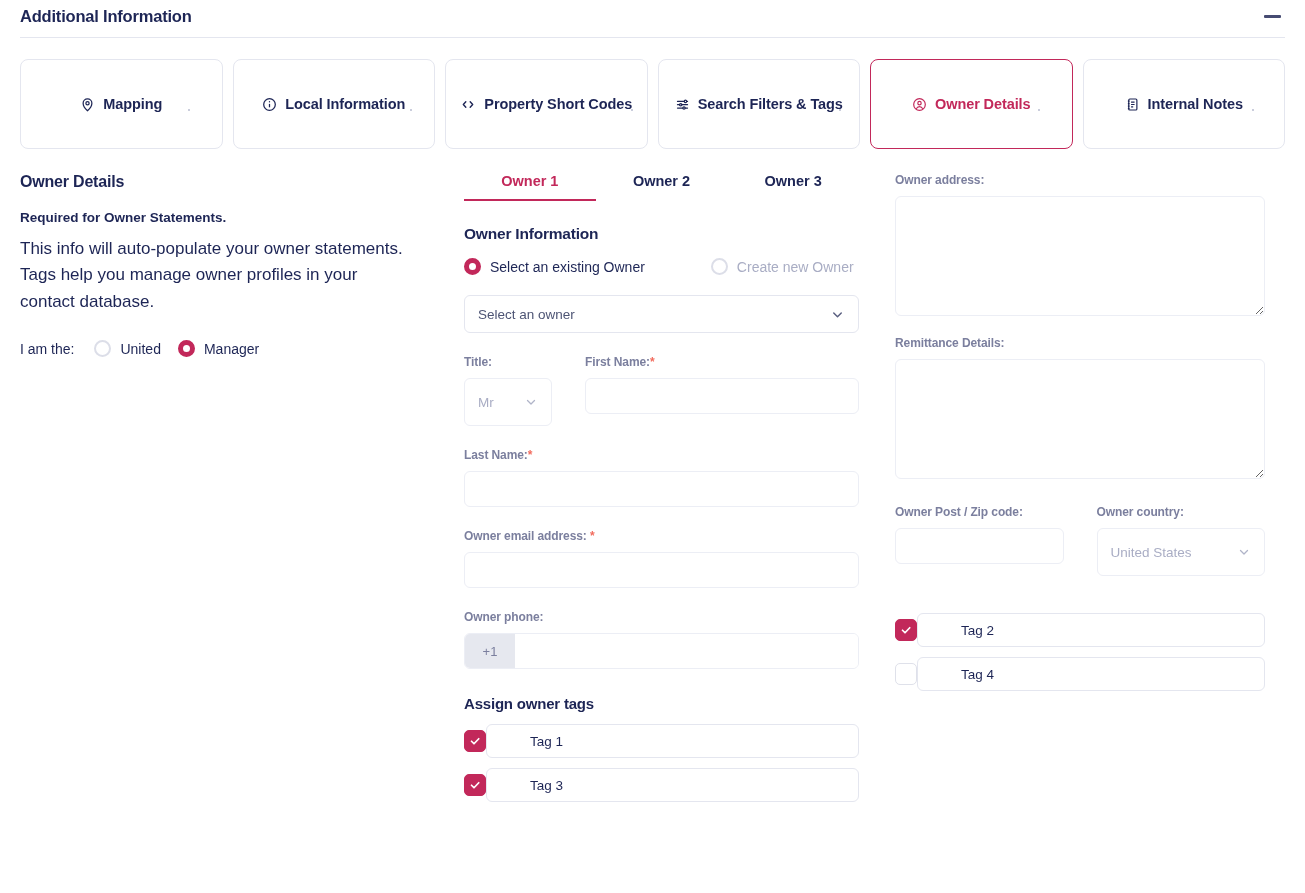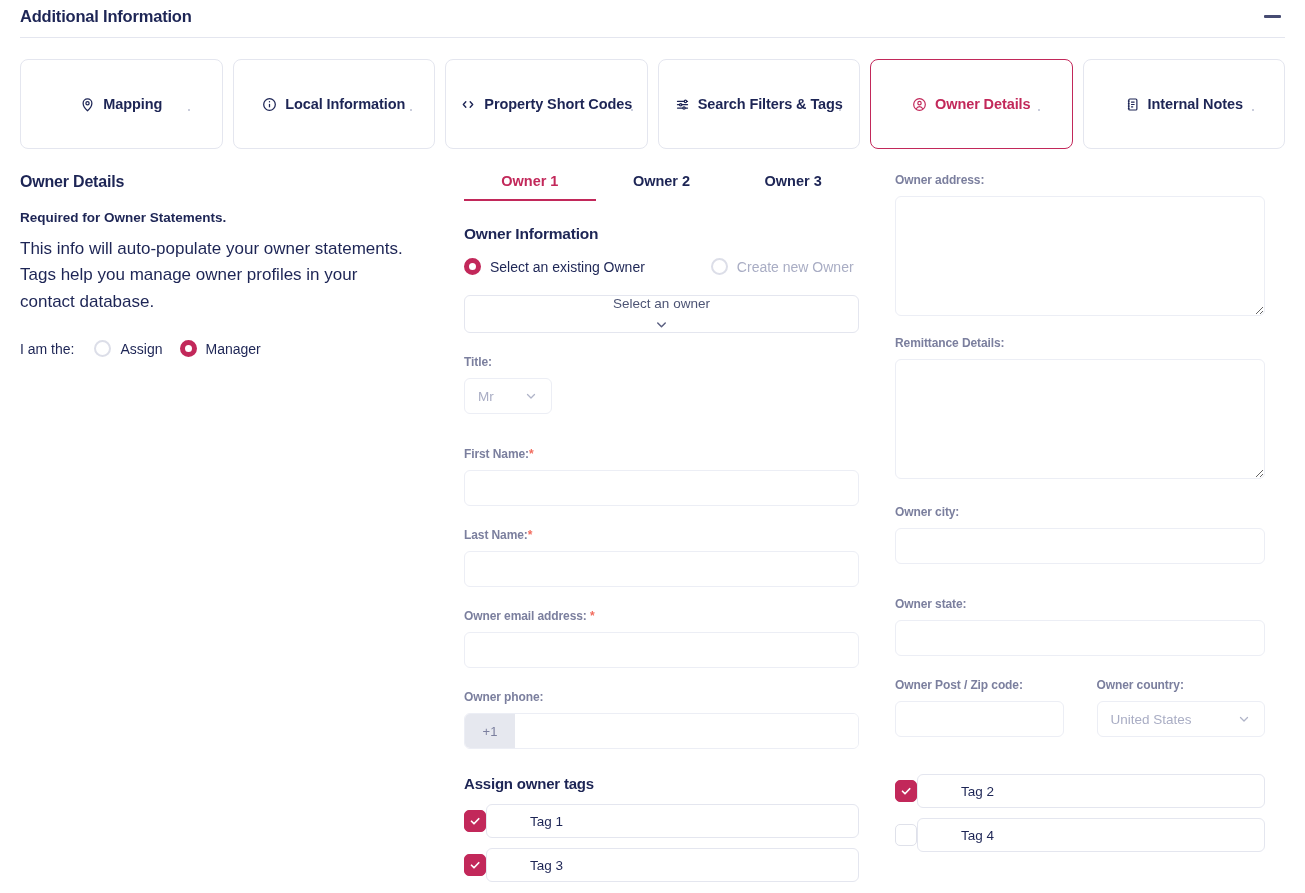--- a/index.html
+++ b/index.html
@@ -108,40 +108,40 @@
     width:100%;height:36px;border:1px solid var(--border-soft);border-radius:6px;background:#fff;
     font-size:13.5px;color:var(--navy);padding:0 12px;font-family:"Liberation Sans",sans-serif;
     outline:none;
   }
   .input::placeholder{color:var(--muted);}
   .select{
     width:100%;height:38px;border:1px solid var(--border);border-radius:6px;background:#fff;
     display:flex;align-items:center;justify-content:space-between;padding:0 13px;cursor:pointer;
   }
   .select .sel-val{font-size:13.5px;color:#4d5474;}
-  .select.soft{border-color:var(--border-soft);height:36px;}
+  .select.soft{border-color:var(--border-soft);height:48px;}
   .select.soft .sel-val{color:var(--muted);}
   .chev{color:#5a5f80;display:flex;align-items:center;}
   .chev.light{color:#b0b4c8;}
 
   .textarea{
     width:100%;border:1px solid var(--border-soft);border-radius:6px;background:#fff;
   }
   .ta-tall{height:120px;}
 
   .row2{display:flex;gap:33px;}
 
   .phone-wrap{display:flex;width:100%;height:36px;border:1px solid var(--border-soft);border-radius:6px;overflow:hidden;background:#fff;}
   .phone-prefix{
     width:50px;background:#e6e8ef;display:flex;align-items:center;justify-content:center;
     font-size:13px;color:#7b7f9e;flex:none;
   }
   .phone-input{flex:1;border:0;outline:none;padding:0 12px;font-size:13.5px;color:var(--navy);font-family:"Liberation Sans",sans-serif;}
   .mb16{margin-bottom:16px;}
-  .mb22{margin-bottom:22px;flex-direction:column;}
+  .mb22{margin-bottom:22px;}
   .mb26{margin-bottom:26px;}
 
   
   .tags-title{font-size:15px;font-weight:bold;color:var(--navy);margin:0 0 12px 0;letter-spacing:-.2px;}
   .tag-row{display:flex;align-items:center;margin-bottom:10px;}
   .cbx{
     width:22px;height:22px;border-radius:5px;border:1px solid #dfe1ea;background:#fff;flex:none;
     display:flex;align-items:center;justify-content:center;cursor:pointer;
   }
   .cbx.on{background:var(--crimson);border-color:var(--crimson);}
@@ -247,21 +247,21 @@
   <div class="col-left">
     <h2 class="section-title">Owner Details</h2>
     <p class="req-note">Required for Owner Statements.</p>
     <p class="desc">This info will auto-populate your owner statements. Tags help you manage owner profiles in your contact database.</p>
 
     <div class="iamthe-row">
       <span class="iamthe-label">I am the:</span>
 
       <span class="radio-opt">
         <span class="radio dim"></span>
-        <span class="rlabel">Assign</span>
+        <span class="rlabel">United</span>
       </span>
 
       <span class="radio-opt">
         <span class="radio on"></span>
         <span class="rlabel">Manager</span>
       </span>
     </div>
   </div>
 
   <div class="col-mid">
@@ -371,30 +371,20 @@
     <div class="mb16">
       <div class="fld-label">Owner address:</div>
       <textarea class="textarea ta-tall" style=""></textarea>
     </div>
 
     <div class="mb22">
       <div class="fld-label">Remittance Details:</div>
       <textarea class="textarea ta-tall" style=""></textarea>
     </div>
 
-    <div class="row2 mb22">
-      <div style="flex:1;">
-        <div class="fld-label">Owner city:</div>
-        <input class="input" type="text" value="" style="">
-      </div>
-      <div style="flex:1;">
-        <div class="fld-label">Owner state:</div>
-        <input class="input" type="text" value="" style="">
-      </div>
-    </div>
 
     <div class="row2">
       <div style="flex:1;">
         <div class="fld-label">Owner Post / Zip code:</div>
         <input class="input" type="text" value="" style="">
       </div>
       <div style="flex:1;">
         <div class="fld-label">Owner country:</div>
         <div class="select soft">
           <span class="sel-val">United States</span>

